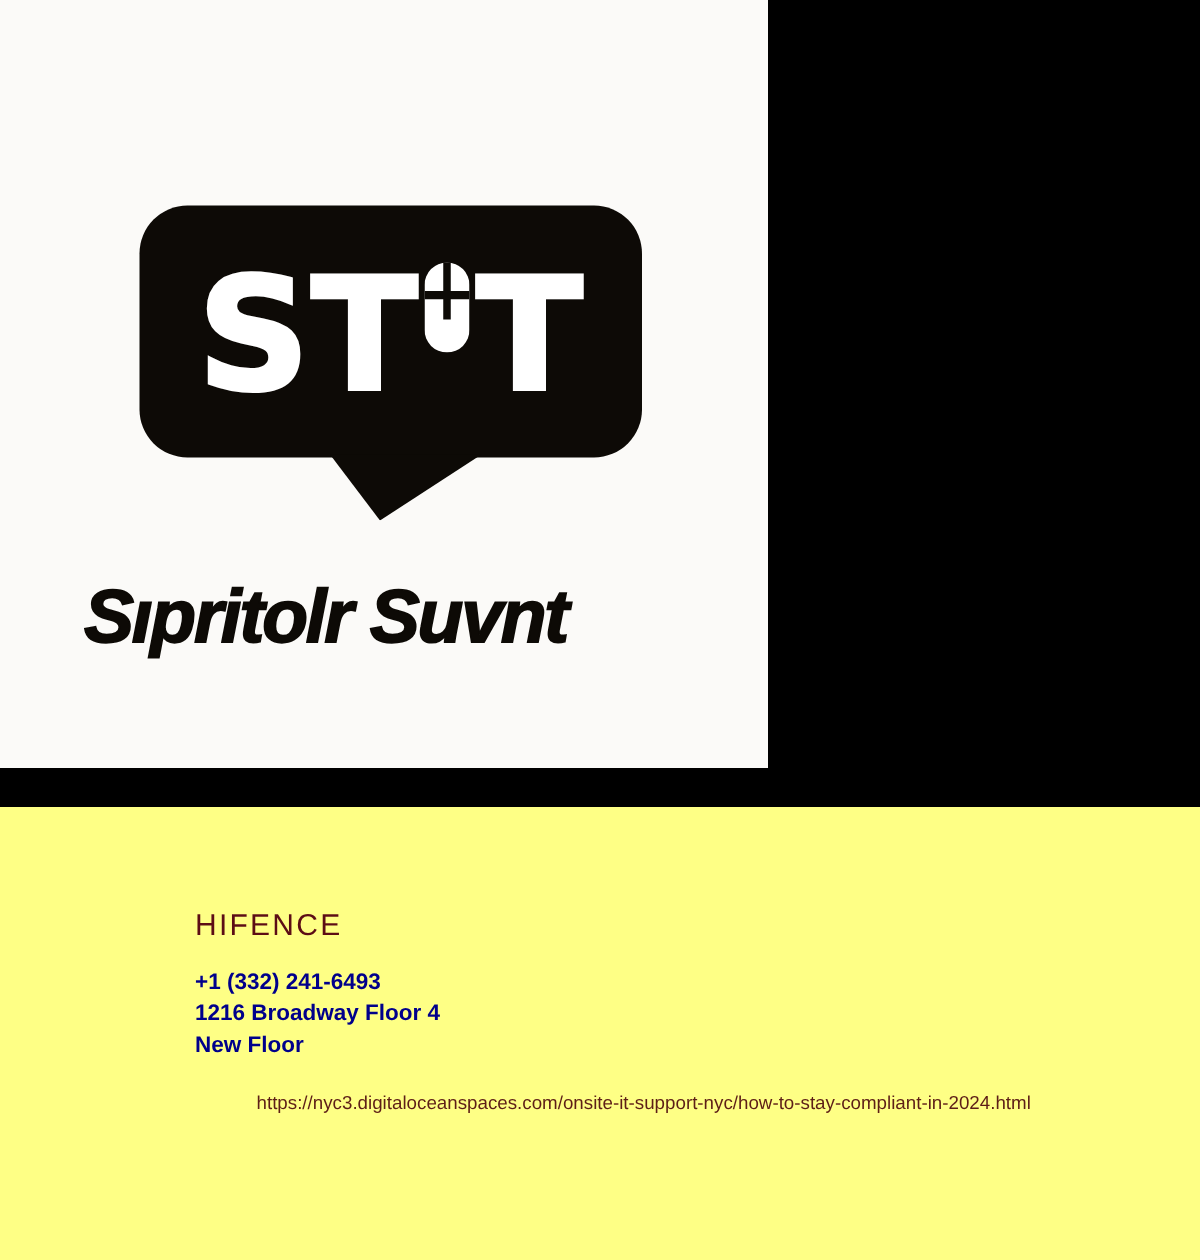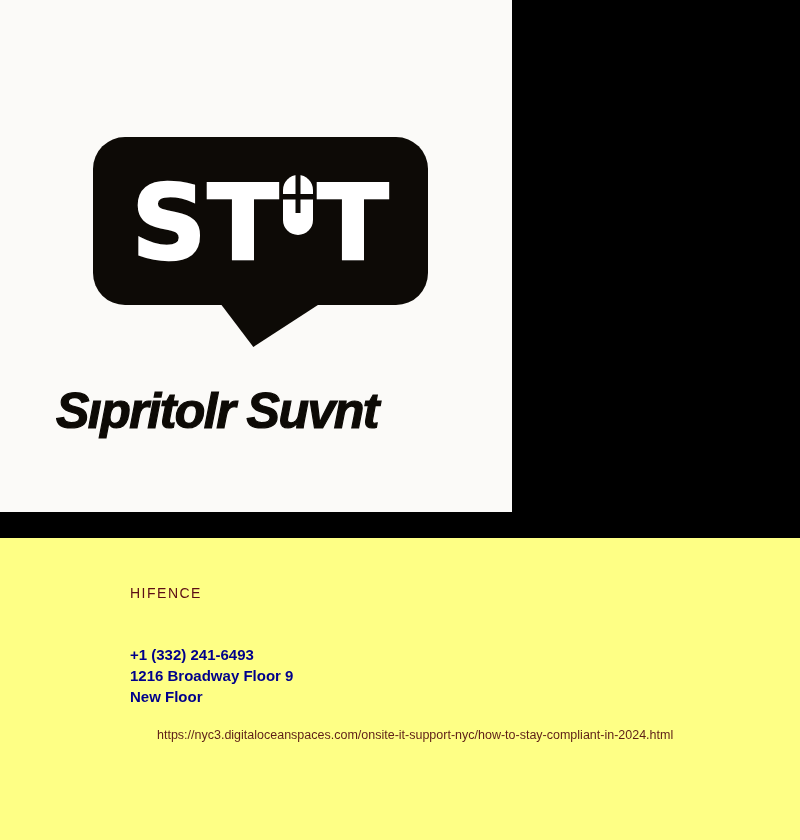--- a/index.html
+++ b/index.html
@@ -50,31 +50,31 @@
   }
 
   
   .footer{position:absolute;left:0;top:538px;width:800px;height:302px;background:var(--footer-yellow);}
   .title{
     position:absolute;left:130px;top:20px;
     font-size:31px;font-weight:normal;line-height:36px;color:var(--title-maroon);
     white-space:nowrap;
   }
   .company{
-    position:absolute;left:130px;top:44px;
-    font-size:14px;line-height:22px;letter-spacing:1.5px;color:var(--title-maroon);
+    position:absolute;left:130px;top:68px;
+    font-size:20px;line-height:22px;letter-spacing:1.5px;color:var(--title-maroon);
   }
   .contact{position:absolute;left:130px;top:106px;}
   .contact-line{
     font-size:15px;line-height:21px;color:var(--contact-navy);
     white-space:nowrap;
     font-weight:bold;
   }
   .url{
-    position:absolute;left:114px;top:189px;
+    position:absolute;left:128px;top:189px;
     font-size:12.5px;line-height:16px;color:var(--url-maroon);
     white-space:nowrap;text-decoration:none;cursor:pointer;padding-left:43px;
   }
 </style>
 </head>
 <body>
 
 <div class="stage">
 
   <div class="top-black">
@@ -97,20 +97,20 @@
       <div class="wordmark">Sıpritolr Suvnt</div>
     </div>
   </div>
 
   <div class="footer">
 
     <div class="company">HIFENCE</div>
 
     <div class="contact">
       <div class="contact-line">+1 (332) 241-6493</div>
-      <div class="contact-line">1216 Broadway Floor 9</div>
+      <div class="contact-line">1216 Broadway Floor 4</div>
       <div class="contact-line">New Floor</div>
     </div>
 
     <div class="url">https://nyc3.digitaloceanspaces.com/onsite-it-support-nyc/how-to-stay-compliant-in-2024.html</div>
   </div>
 
 </div>
 
 </body></html>

